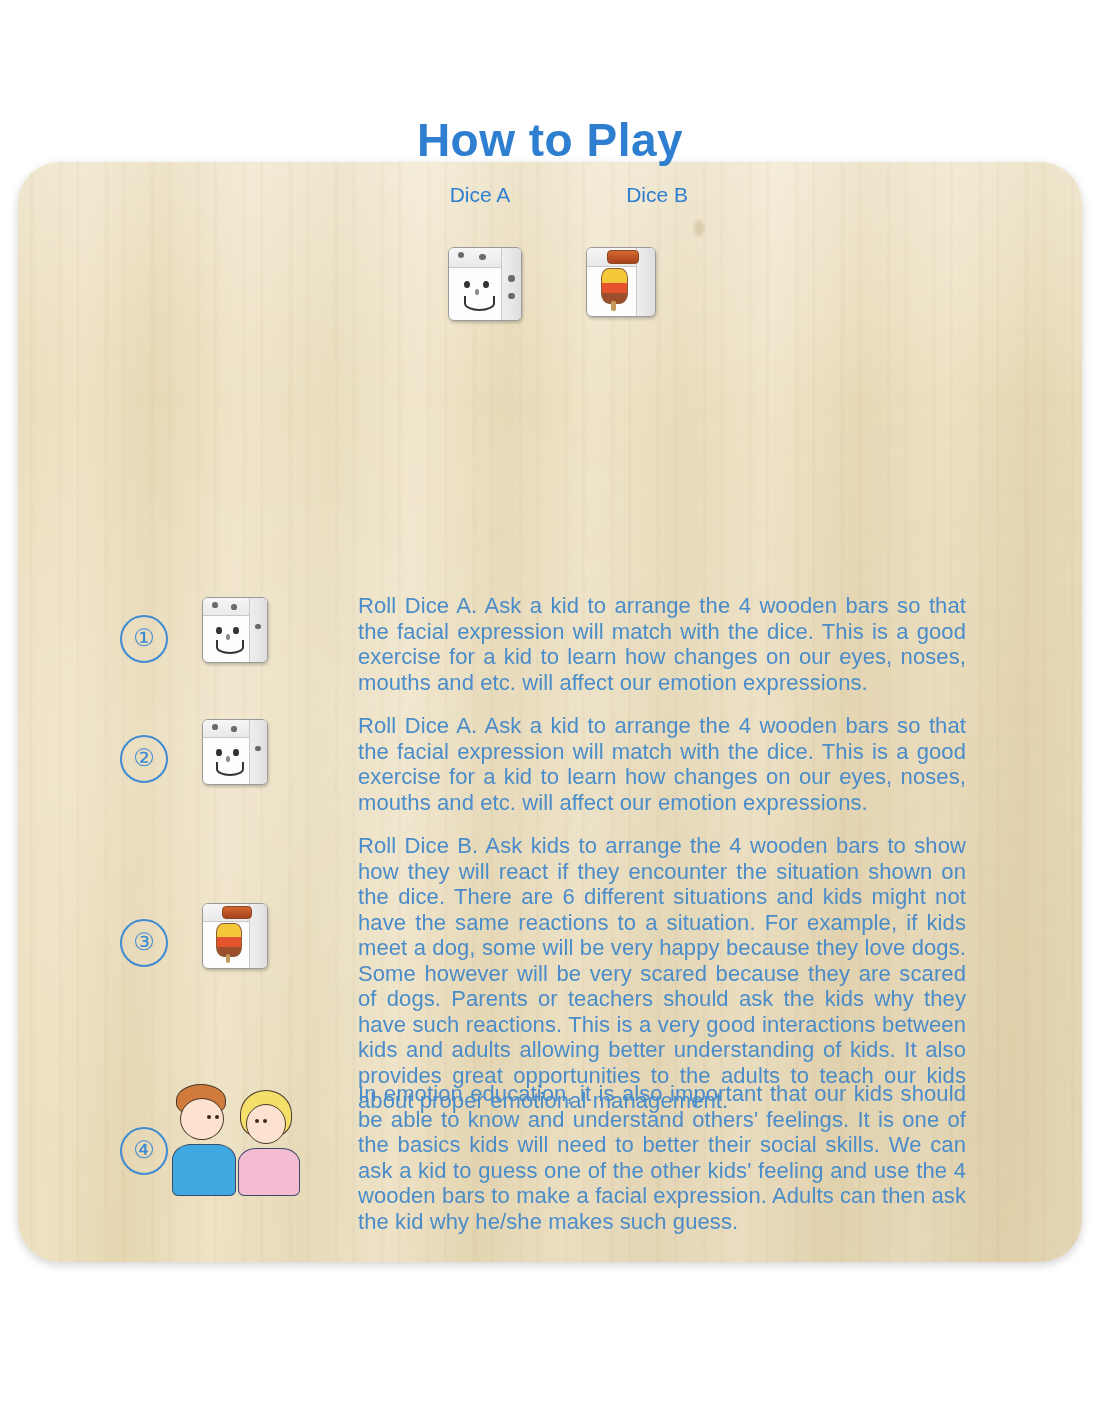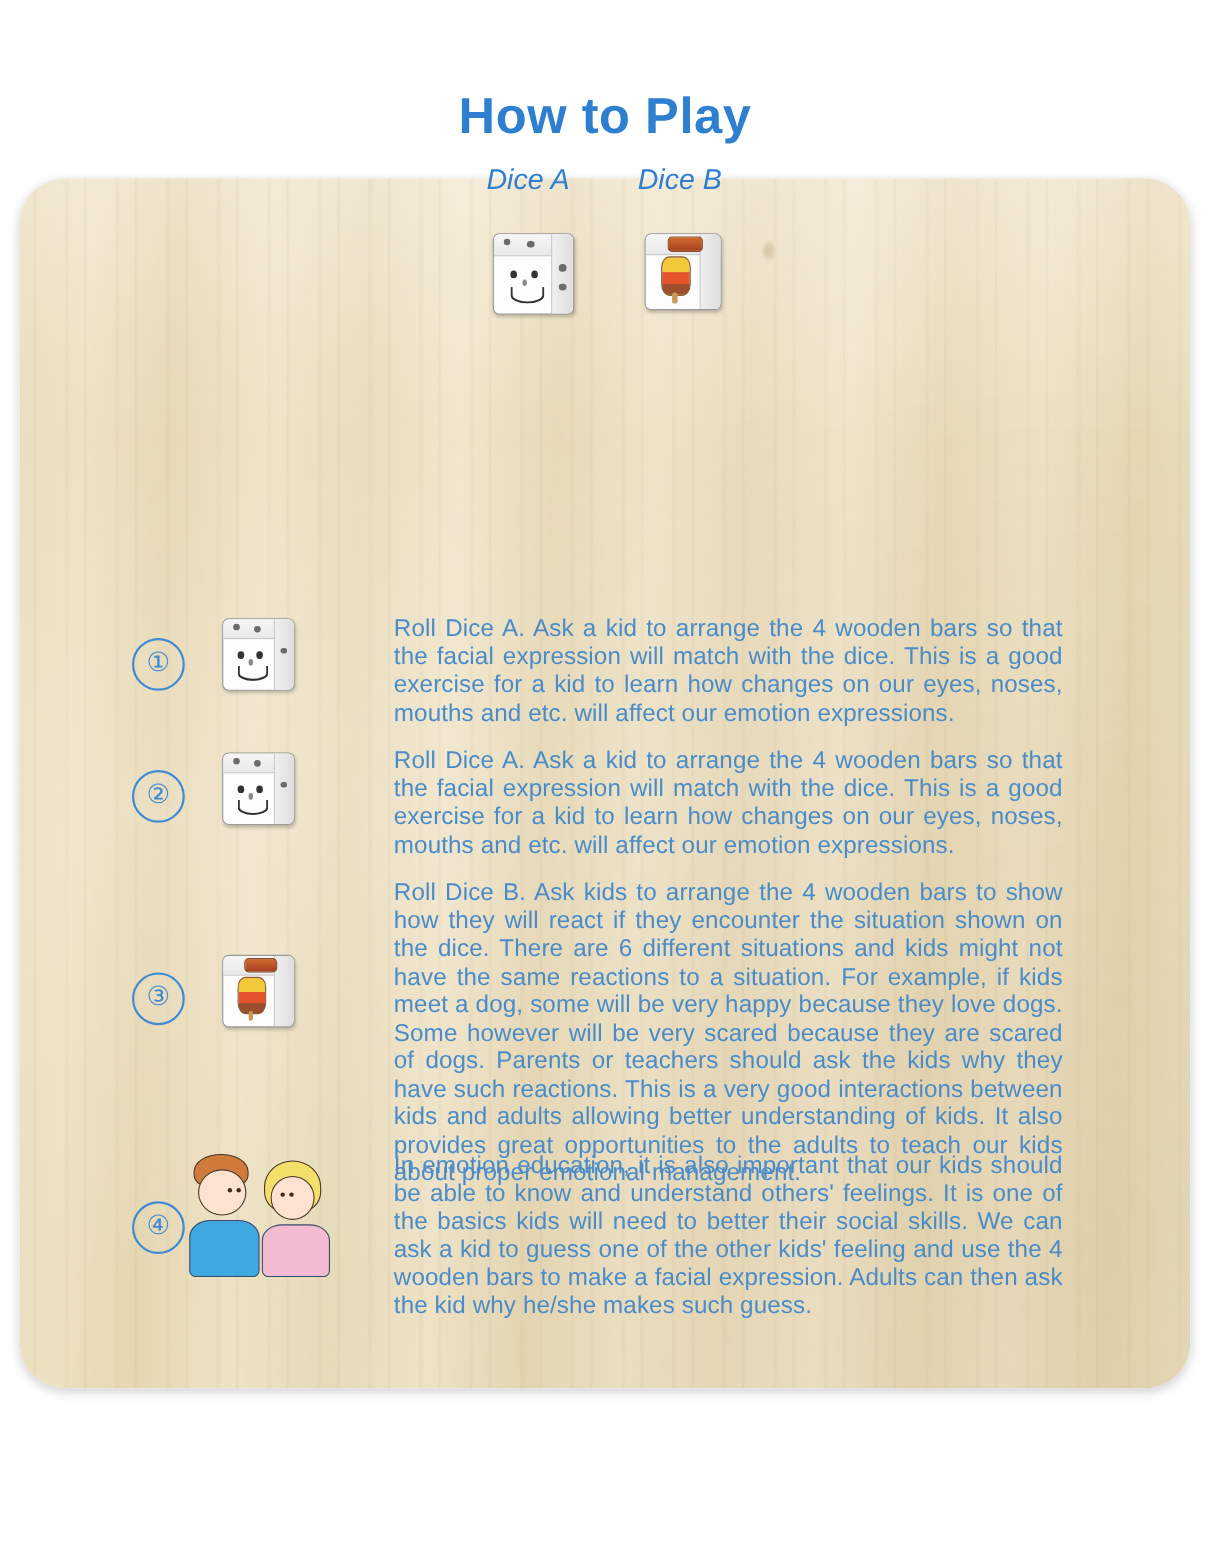--- a/index.html
+++ b/index.html
@@ -68,45 +68,45 @@
       radial-gradient(ellipse at 64% 6%, rgba(140,110,60,0.20) 0 3px, rgba(140,110,60,0.0) 7px),
       radial-gradient(ellipse at 12% 52%, rgba(255,255,255,0.20), rgba(255,255,255,0) 55%),
       radial-gradient(ellipse at 90% 88%, rgba(150,120,70,0.10), rgba(150,120,70,0) 60%);
     pointer-events: none;
   }
 
   .content {
     position: absolute;
     inset: 0;
     z-index: 3;
+    margin-top: 35px;
   }
 
   
   #title {
     position: absolute;
     left: 0;
     top: 78px;
     width: 100%;
     text-align: center;
     font-size: 46px;
     font-weight: bold;
     color: #2f7fd0;
     letter-spacing: 0.5px;
   }
 
   .dice-label {
     position: absolute;
     top: 148px;
-    font-size: 26px;
+    font-size: 21px;
     color: #2f7fd0;
     font-weight: normal;
-    font-style: italic;
   }
   #dice-a-label { left: 410px; width: 140px; text-align: center; }
-  #dice-b-label { left: 548px; width: 140px; text-align: center; }
+  #dice-b-label { left: 548px; width: 140px; text-align: right; }
 
   
   .die {
     position: absolute;
     border: 1px solid #9a9a9a;
     background: #fdfdfd;
     border-radius: 6px;
     box-shadow: 1px 2px 3px rgba(0,0,0,0.20);
     overflow: hidden;
   }

